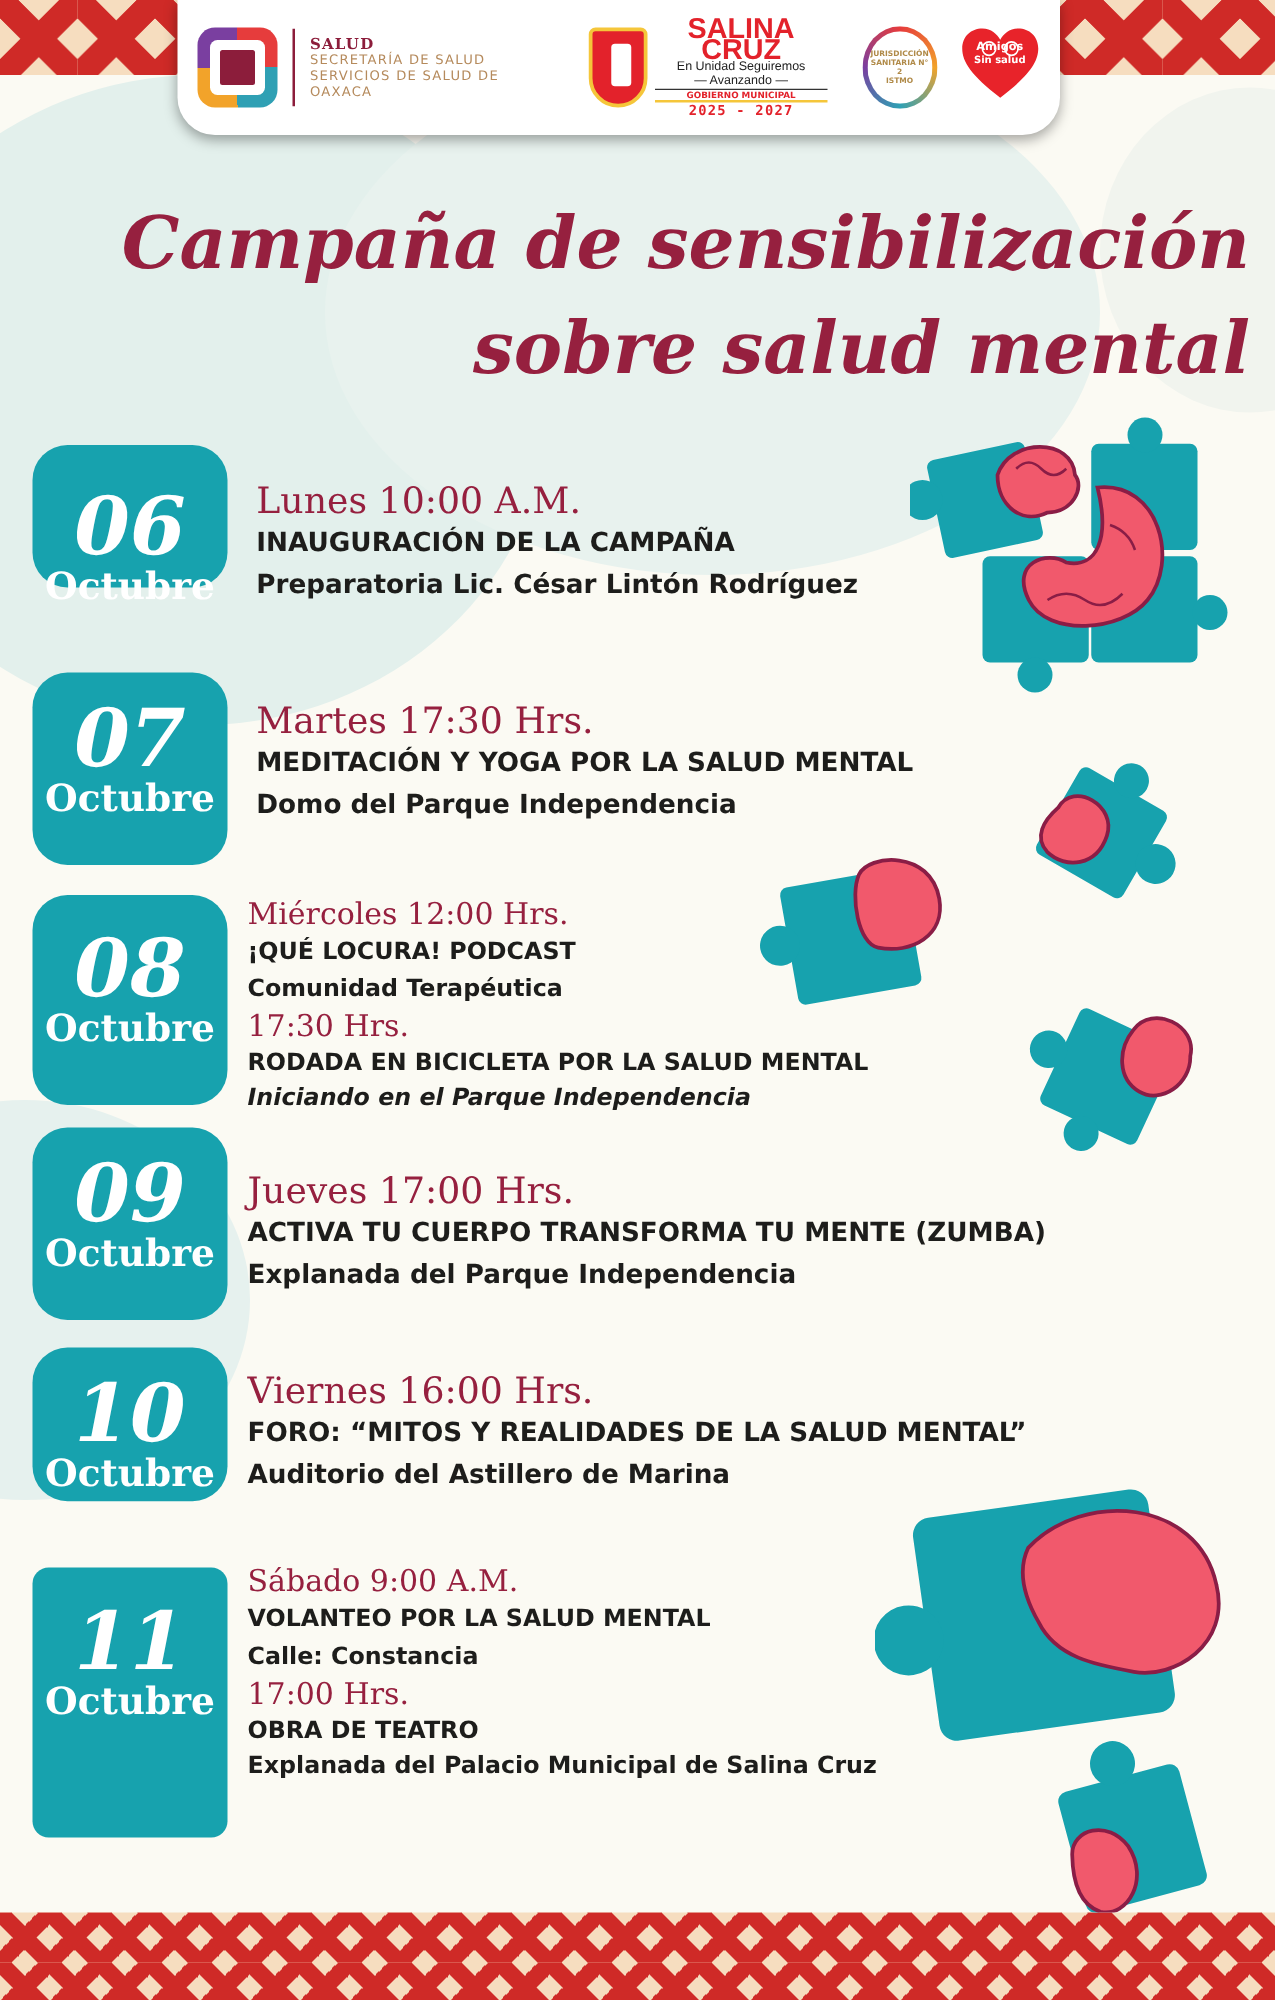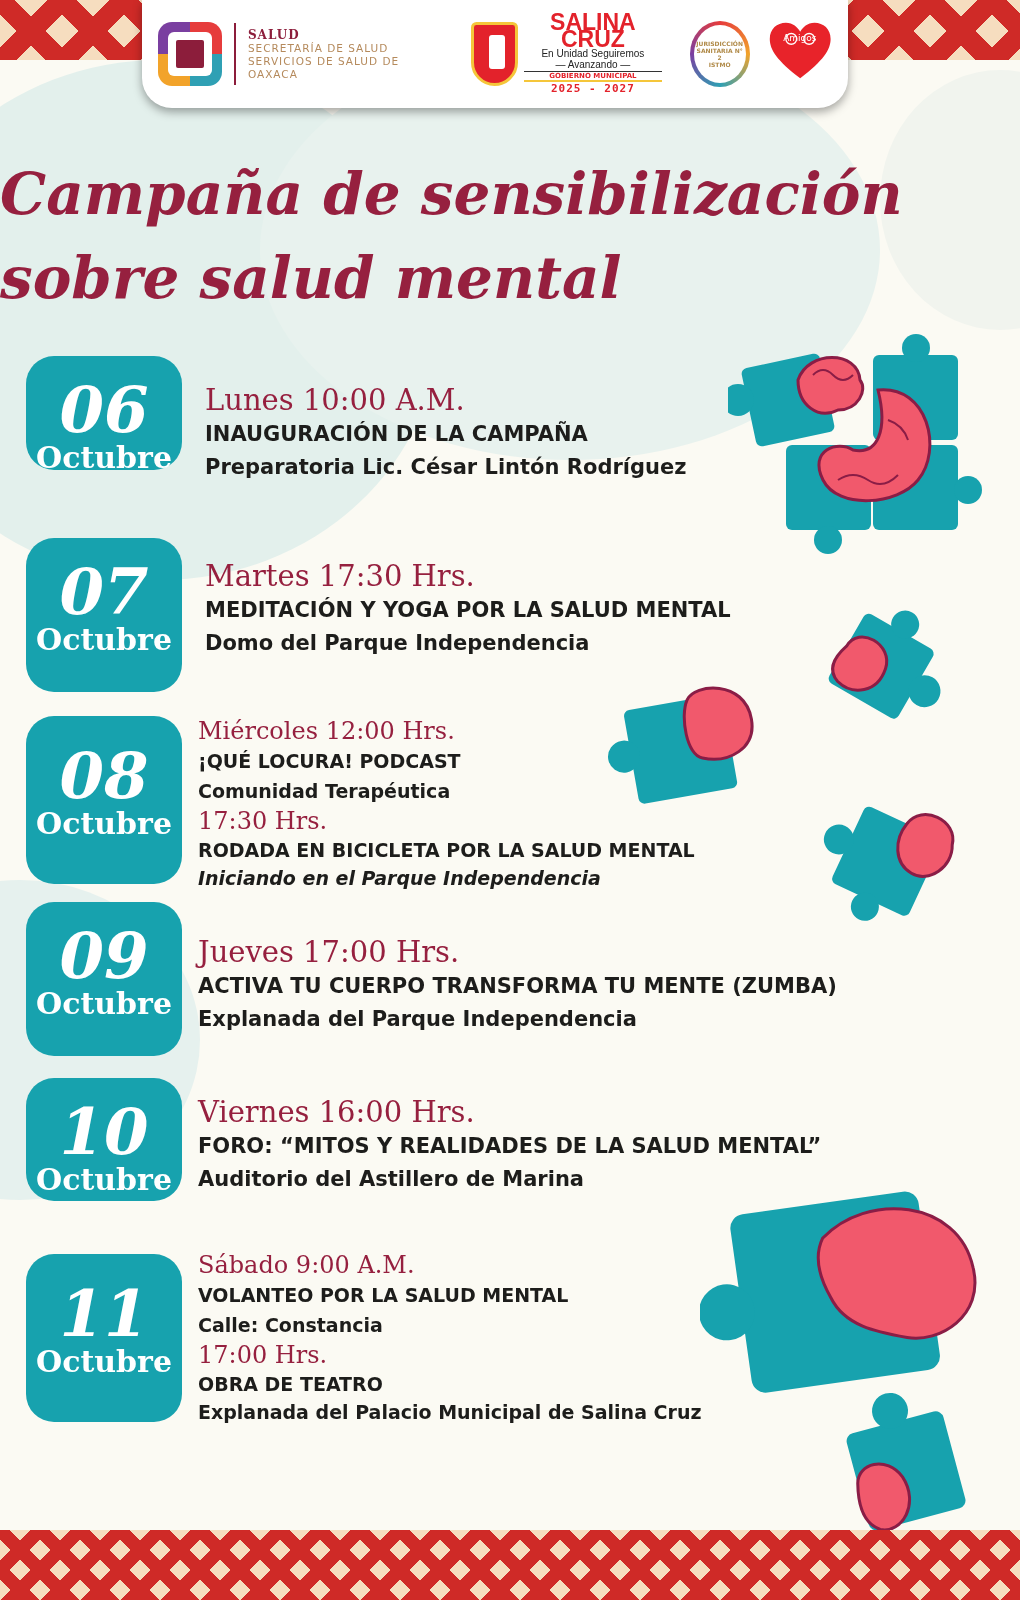--- a/index.html
+++ b/index.html
@@ -65,31 +65,31 @@
 
   .jur-logo {
     width: 66px; height: 66px; border-radius: 50%; margin-left: 28px;
     border: 4px solid transparent;
     background: linear-gradient(#fff,#fff) padding-box, conic-gradient(#e63c3c, #f2a32a, #2fa0b4, #7a3fa0, #e63c3c) border-box;
     display: flex; flex-direction: column; align-items: center; justify-content: center;
     font-size: 6px; color: #b08a48; font-weight: bold; text-align: center; line-height: 7px;
   }
   .amigos-logo {
     width: 72px; height: 66px; margin-left: 18px; position: relative;
-    display: flex; flex-direction: column; align-items: center; justify-content: space-between;
-    color: #fff; font-weight: normal;
+    display: flex; flex-direction: column; align-items: center; justify-content: flex-start;
+    color: #fff; font-weight: bold;
   }
   .amigos-logo svg { position: absolute; inset: 0; }
   .amigos-logo span { position: relative; z-index: 2; font-size: 9px; line-height: 10px; margin-top: 12px; }
   .amigos-logo span.b { font-size: 8px; margin-top: 0; }
 
   
   .main-title {
     position: absolute; left: 0; top: 152px; width: 1000px; z-index: 2;
-    text-align: left; font-family: "DejaVu Serif", serif; font-weight: bold; font-style: italic;
+    text-align: right; font-family: "DejaVu Serif", serif; font-weight: bold; font-style: italic;
     font-size: 58px; line-height: 84px; color: #96203f;
   }
 
   
   .event { position: absolute; left: 0; width: 1020px; z-index: 4; }
   .date-box {
     position: absolute; left: 26px; width: 156px; background: #17a2ae; border-radius: 28px;
     color: #fff; text-align: center; font-family: "DejaVu Serif", serif; font-weight: bold;
   }
   .date-day { font-size: 64px; font-style: italic; line-height: 64px; display: block; }
@@ -218,21 +218,21 @@
 
 <svg class="puzzle" style="left:822px; top:1380px;" width="170" height="150" viewBox="0 0 170 150">
   <g transform="rotate(-15 85 75)">
     <rect x="30" y="40" width="100" height="100" rx="8" fill="#17a2ae"></rect>
     <circle cx="80" cy="28" r="18" fill="#17a2ae"></circle>
     <path d="M30 90 C35 70 65 70 75 95 C85 125 60 150 40 140 C25 130 25 110 30 90Z" fill="#f1596c" stroke="#8a1d46" stroke-width="3"></path>
   </g>
 </svg>
 
 <div class="event" style="top:356px;">
-  <div class="date-box" style="top:0; height:114px; padding-top:22px;">
+  <div class="date-box" style="top:0; height:114px; padding-top:34px;">
     <span class="date-day">06</span>
     <span class="date-month">Octubre</span>
   </div>
   <div class="ev-text" style="top:26px; left:205px;">
     <div class="ev-time">Lunes 10:00 A.M.</div>
     <div class="ev-title">INAUGURACIÓN DE LA CAMPAÑA</div>
     <div class="ev-place">Preparatoria Lic. César Lintón Rodríguez</div>
   </div>
 </div>
 
@@ -281,21 +281,21 @@
     <span class="date-month">Octubre</span>
   </div>
   <div class="ev-text" style="top:16px; left:198px;">
     <div class="ev-time">Viernes 16:00 Hrs.</div>
     <div class="ev-title">FORO: “MITOS Y REALIDADES DE LA SALUD MENTAL”</div>
     <div class="ev-place">Auditorio del Astillero de Marina</div>
   </div>
 </div>
 
 <div class="event" style="top:1254px;">
-  <div class="date-box" style="top:0; height:168px; padding-top:28px;">
+  <div class="date-box" style="top:0; height:216px; padding-top:28px;border-radius:13px;">
     <span class="date-day">11</span>
     <span class="date-month">Octubre</span>
   </div>
   <div class="ev-text" style="top:-4px; left:198px;">
     <div class="ev-time sm">Sábado 9:00 A.M.</div>
     <div class="ev-title sm">VOLANTEO POR LA SALUD MENTAL</div>
     <div class="ev-place sm">Calle: Constancia</div>
     <div class="ev-time sm">17:00 Hrs.</div>
     <div class="ev-title sm" style="line-height:28px;">OBRA DE TEATRO</div>
     <div class="ev-place sm" style="line-height:28px;">Explanada del Palacio Municipal de Salina Cruz</div>

